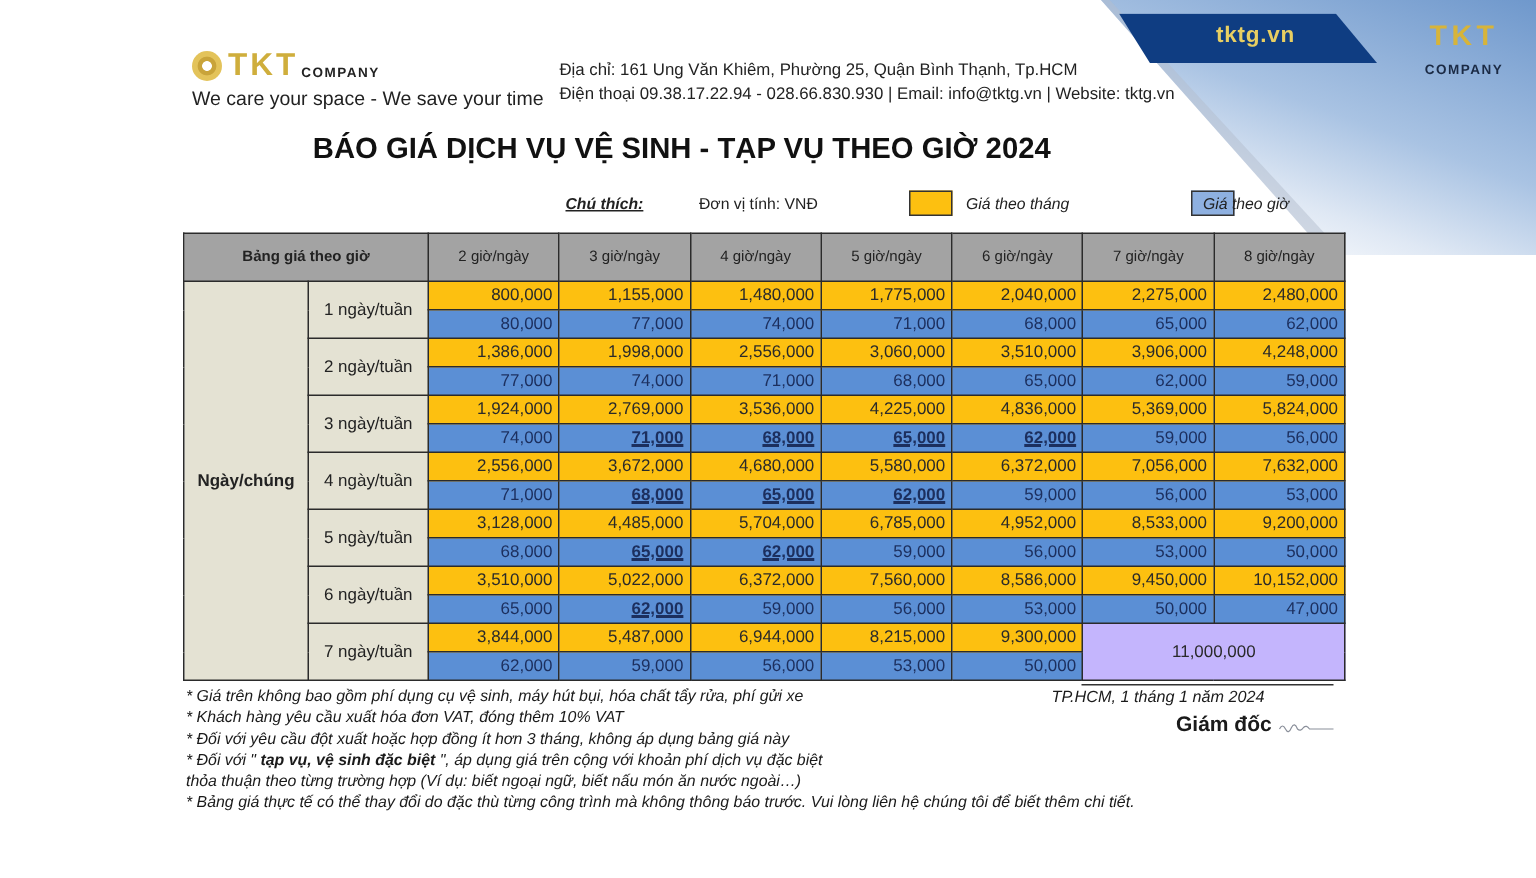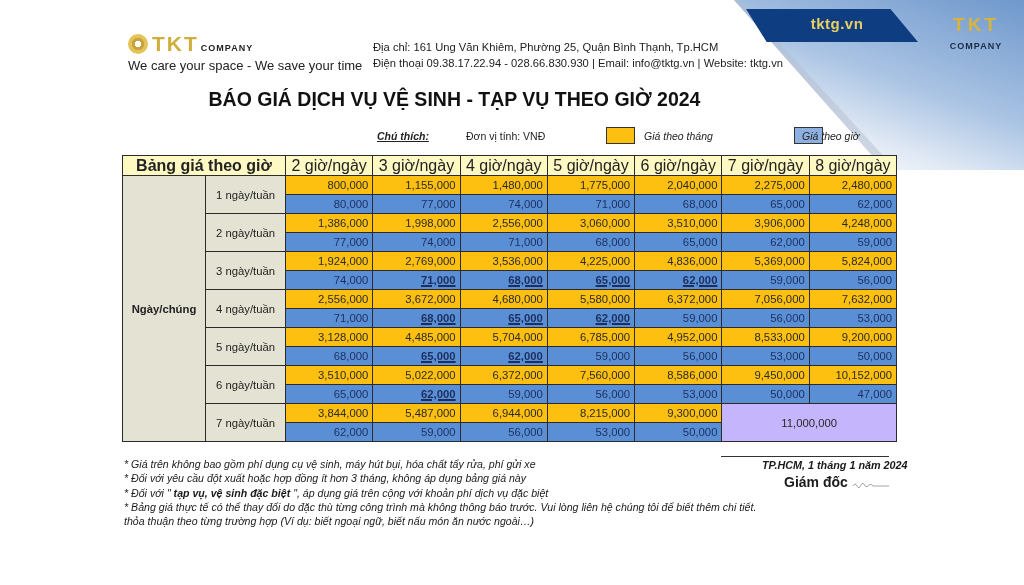--- a/index.html
+++ b/index.html
@@ -59,34 +59,34 @@
   .swatch-month { left: 606px; background: #fdc010; }
   .swatch-hour { left: 794px; background: #8eb0e0; }
   .legend-month-text { position: absolute; left: 644px; top: 3px; font-style: italic; color: #222; }
   .legend-hour-text { position: absolute; left: 802px; top: 3px; font-style: italic; color: #222; }
 
   table.prices {
     position: absolute; left: 122px; top: 155px; width: 775px;
     border-collapse: collapse; table-layout: fixed; font-size: 11.3px;
   }
   table.prices td, table.prices th { border: 1px solid #2b2b2b; height: 19px; padding: 0 4px; }
-  table.prices th { background: #fef9c3; font-weight: normal; height: 20px; font-size: 16px; color: #222; }
+  table.prices th { background: #a3a3a3; font-weight: normal; height: 32px; font-size: 10px; color: #222; }
   table.prices th.corner-head { font-weight: bold; }
   td.group { background: #e4e2d3; text-align: center; font-weight: bold; color: #222; }
   td.sub { background: #e4e2d3; text-align: center; color: #222; }
   td.m { background: #fdc010; text-align: right; color: #2a2a2a; margin-left: 34px; }
   td.h { background: #5b8fd5; text-align: right; color: #1c2f5e; }
   td.h.u { font-weight: bold; text-decoration: underline; text-decoration-thickness: 1.5px; }
   td.big { background: #c4b5fd; text-align: center; color: #2a2a2a; }
 
   .notes { position: absolute; left: 124px; top: 457px; font-size: 10.6px; font-style: italic; line-height: 14.3px; color: #1a1a1a; }
   .notes b { font-weight: bold; }
 
   .sign-line { position: absolute; left: 721px; top: 456px; width: 168px; border-top: 1px solid #333; }
-  .sign-date { position: absolute; left: 762px; top: 459px; font-size: 10.8px; font-style: italic; color: #1a1a1a; font-weight: bold; }
+  .sign-date { position: absolute; left: 701px; top: 459px; font-size: 10.8px; font-style: italic; color: #1a1a1a; }
   .sign-title { position: absolute; left: 784px; top: 474px; font-size: 14px; font-weight: bold; color: #1a1a1a; }
   .signature { position: absolute; left: 852px; top: 479px; width: 38px; height: 12px; }
 </style>
 </head>
 <body>
 
 <div class="corner-bg"></div>
 <div class="corner-shadow"></div>
 <div class="banner"></div>
 <div class="banner-text">tktg.vn</div>
@@ -279,24 +279,25 @@
       <td class="h">59,000</td>
       <td class="h">56,000</td>
       <td class="h">53,000</td>
       <td class="h">50,000</td>
     </tr>
   </tbody>
 </table>
 
 <div class="notes">
   <div>* Giá trên không bao gồm phí dụng cụ vệ sinh, máy hút bụi, hóa chất tẩy rửa, phí gửi xe</div>
+  <div>* Khách hàng yêu cầu xuất hóa đơn VAT, đóng thêm 10% VAT</div>
   <div>* Đối với yêu cầu đột xuất hoặc hợp đồng ít hơn 3 tháng, không áp dụng bảng giá này</div>
   <div><span>* Đối với "</span><b> tạp vụ, vệ sinh đặc biệt</b><span> ", áp dụng giá trên cộng với khoản phí dịch vụ đặc biệt</span></div>
+  <div>thỏa thuận theo từng trường hợp (Ví dụ: biết ngoại ngữ, biết nấu món ăn nước ngoài…)</div>
   <div>* Bảng giá thực tế có thể thay đổi do đặc thù từng công trình mà không thông báo trước. Vui lòng liên hệ chúng tôi để biết thêm chi tiết.</div>
-  <div>thỏa thuận theo từng trường hợp (Ví dụ: biết ngoại ngữ, biết nấu món ăn nước ngoài…)</div>
 </div>
 
 <div class="sign-line"></div>
 <div class="sign-date">TP.HCM, 1 tháng 1 năm 2024</div>
 <div class="sign-title">Giám đốc</div>
 <svg class="signature" viewBox="0 0 38 12">
   <path d="M1 7 Q3 3 5 7 T9 6 Q11 2 13 7 Q15 9 17 6 Q19 4 21 7 L37 7" fill="none" stroke="#8a8f9a" stroke-width="0.8"></path>
 </svg>
 
 </body></html>

